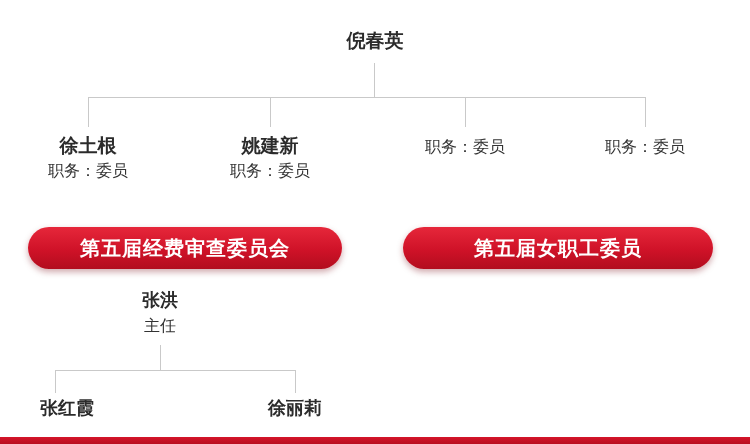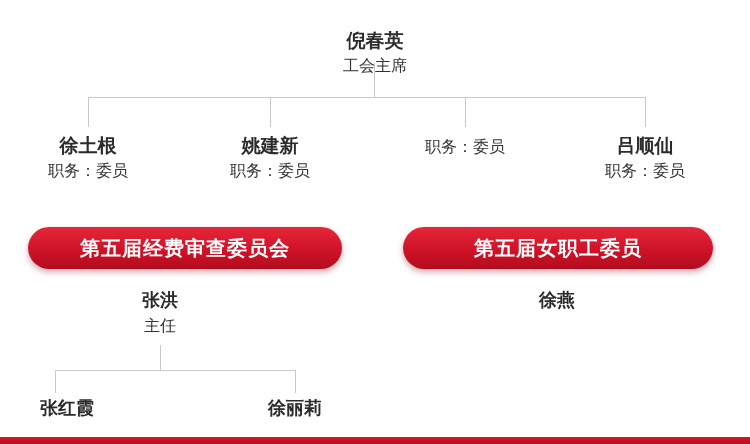--- a/index.html
+++ b/index.html
@@ -52,21 +52,20 @@
     background:linear-gradient(180deg,#d5152a,#b80e1f);
   }
 </style>
 </head>
 <body>
 
 <div class="stage">
 
   <div class="node" style="left:300px;top:28px;width:150px;">
     <div class="node-name">倪春英</div>
-    <div class="node-role">工会主席</div>
   </div>
 
   <div class="line" style="left:374px;top:63px;width:1px;height:34px;"></div>
   <div class="line" style="left:88px;top:97px;width:558px;height:1px;"></div>
   <div class="line" style="left:88px;top:97px;width:1px;height:30px;"></div>
   <div class="line" style="left:270px;top:97px;width:1px;height:30px;"></div>
   <div class="line" style="left:465px;top:97px;width:1px;height:30px;"></div>
   <div class="line" style="left:645px;top:97px;width:1px;height:30px;"></div>
 
   <div class="node" style="left:13px;top:133px;width:150px;">
@@ -74,39 +73,35 @@
     <div class="node-role">职务：委员</div>
   </div>
   <div class="node" style="left:195px;top:133px;width:150px;">
     <div class="node-name">姚建新</div>
     <div class="node-role">职务：委员</div>
   </div>
   <div class="node" style="left:390px;top:133px;width:150px;">
     <div class="node-role">职务：委员</div>
   </div>
   <div class="node" style="left:570px;top:133px;width:150px;">
-    <div class="node-name">吕顺仙</div>
     <div class="node-role">职务：委员</div>
   </div>
 
   <div class="banner" style="left:28px;top:227px;width:314px;">
     <span>第五届经费审查委员会</span>
   </div>
   <div class="banner" style="left:403px;top:227px;width:310px;">
     <span>第五届女职工委员</span>
   </div>
 
   <div class="node" style="left:85px;top:288px;width:150px;">
     <div class="node-name small">张洪</div>
     <div class="node-role">主任</div>
   </div>
 
-  <div class="node" style="left:482px;top:288px;width:150px;">
-    <div class="node-name small">徐燕</div>
-  </div>
 
   <div class="line" style="left:160px;top:345px;width:1px;height:26px;"></div>
   <div class="line" style="left:55px;top:370px;width:241px;height:1px;"></div>
   <div class="line" style="left:55px;top:370px;width:1px;height:23px;"></div>
   <div class="line" style="left:295px;top:370px;width:1px;height:23px;"></div>
 
   <div class="node" style="left:0px;top:396px;width:110px;padding-left:12px;">
     <div class="node-name small">张红霞</div>
   </div>
   <div class="node" style="left:240px;top:396px;width:110px;">

